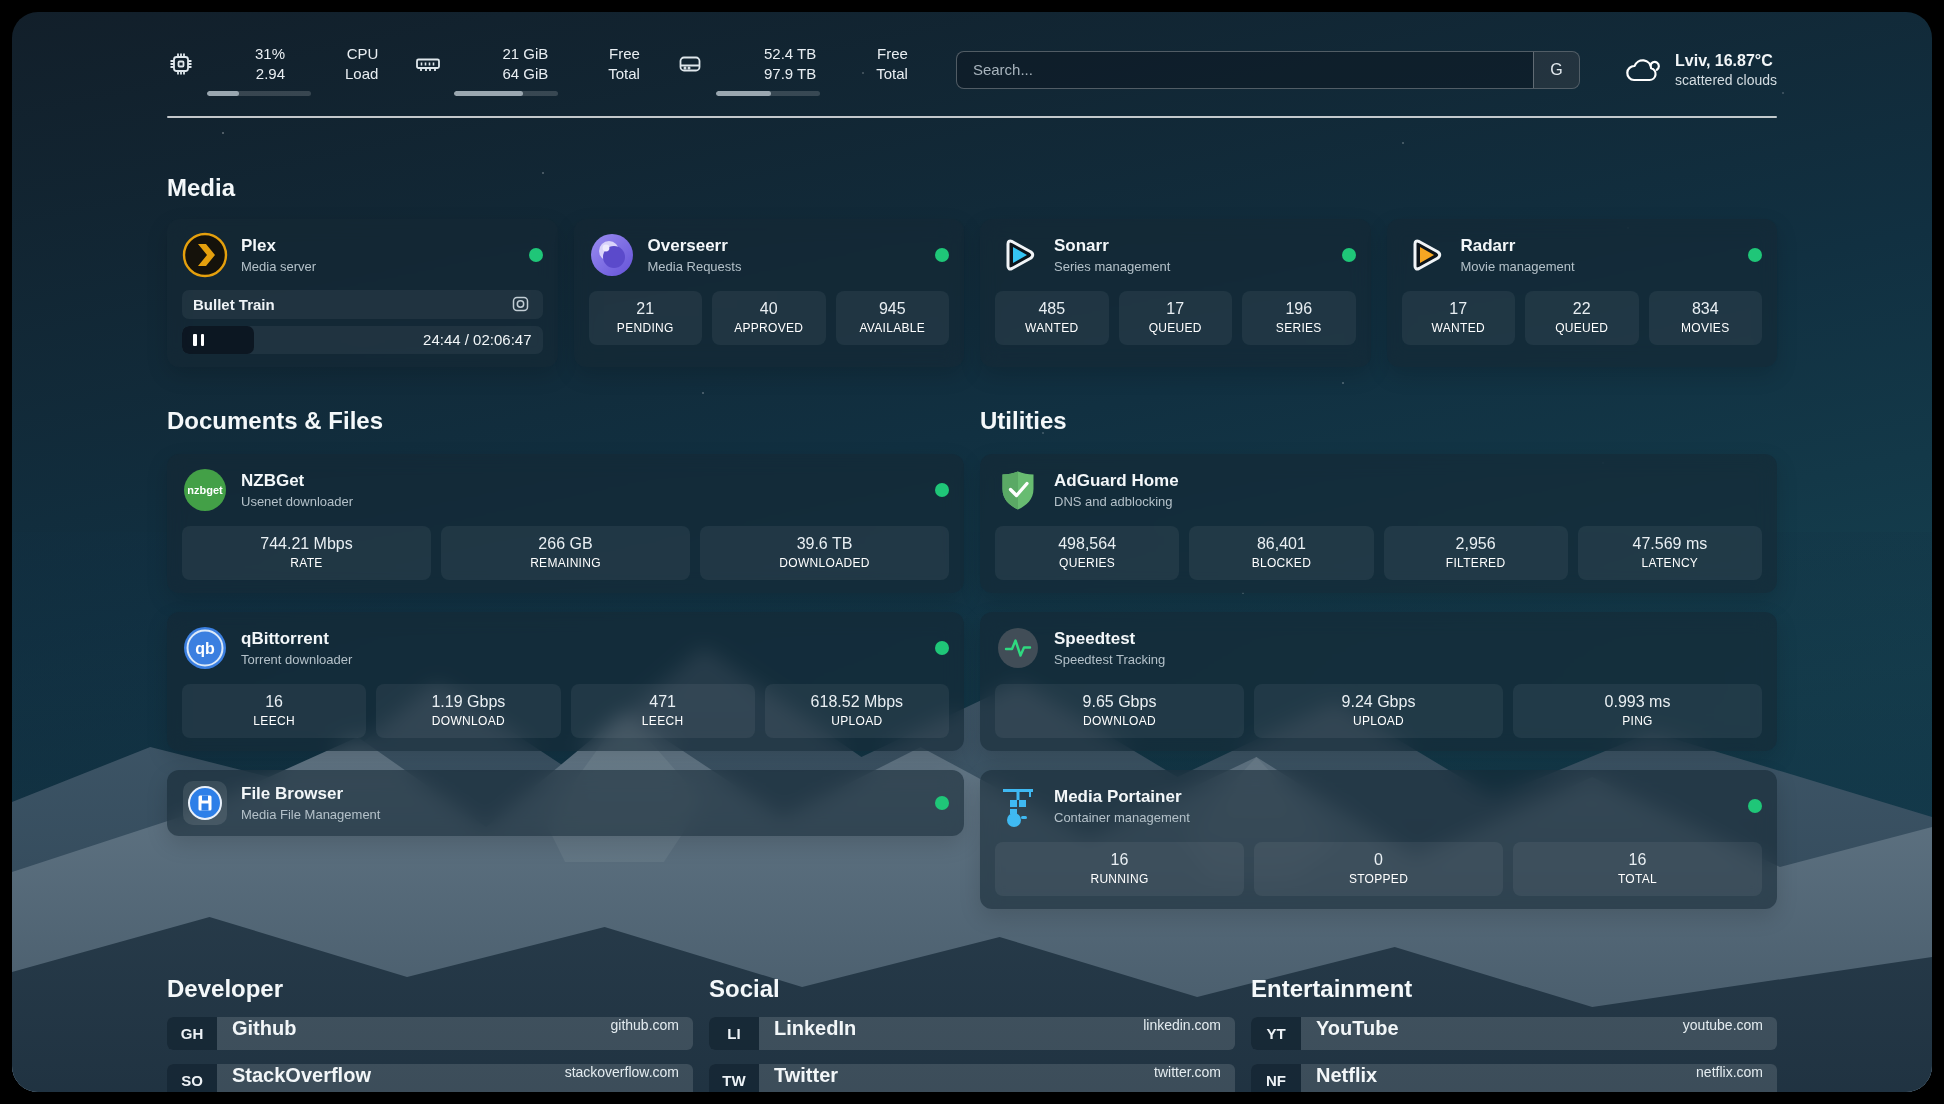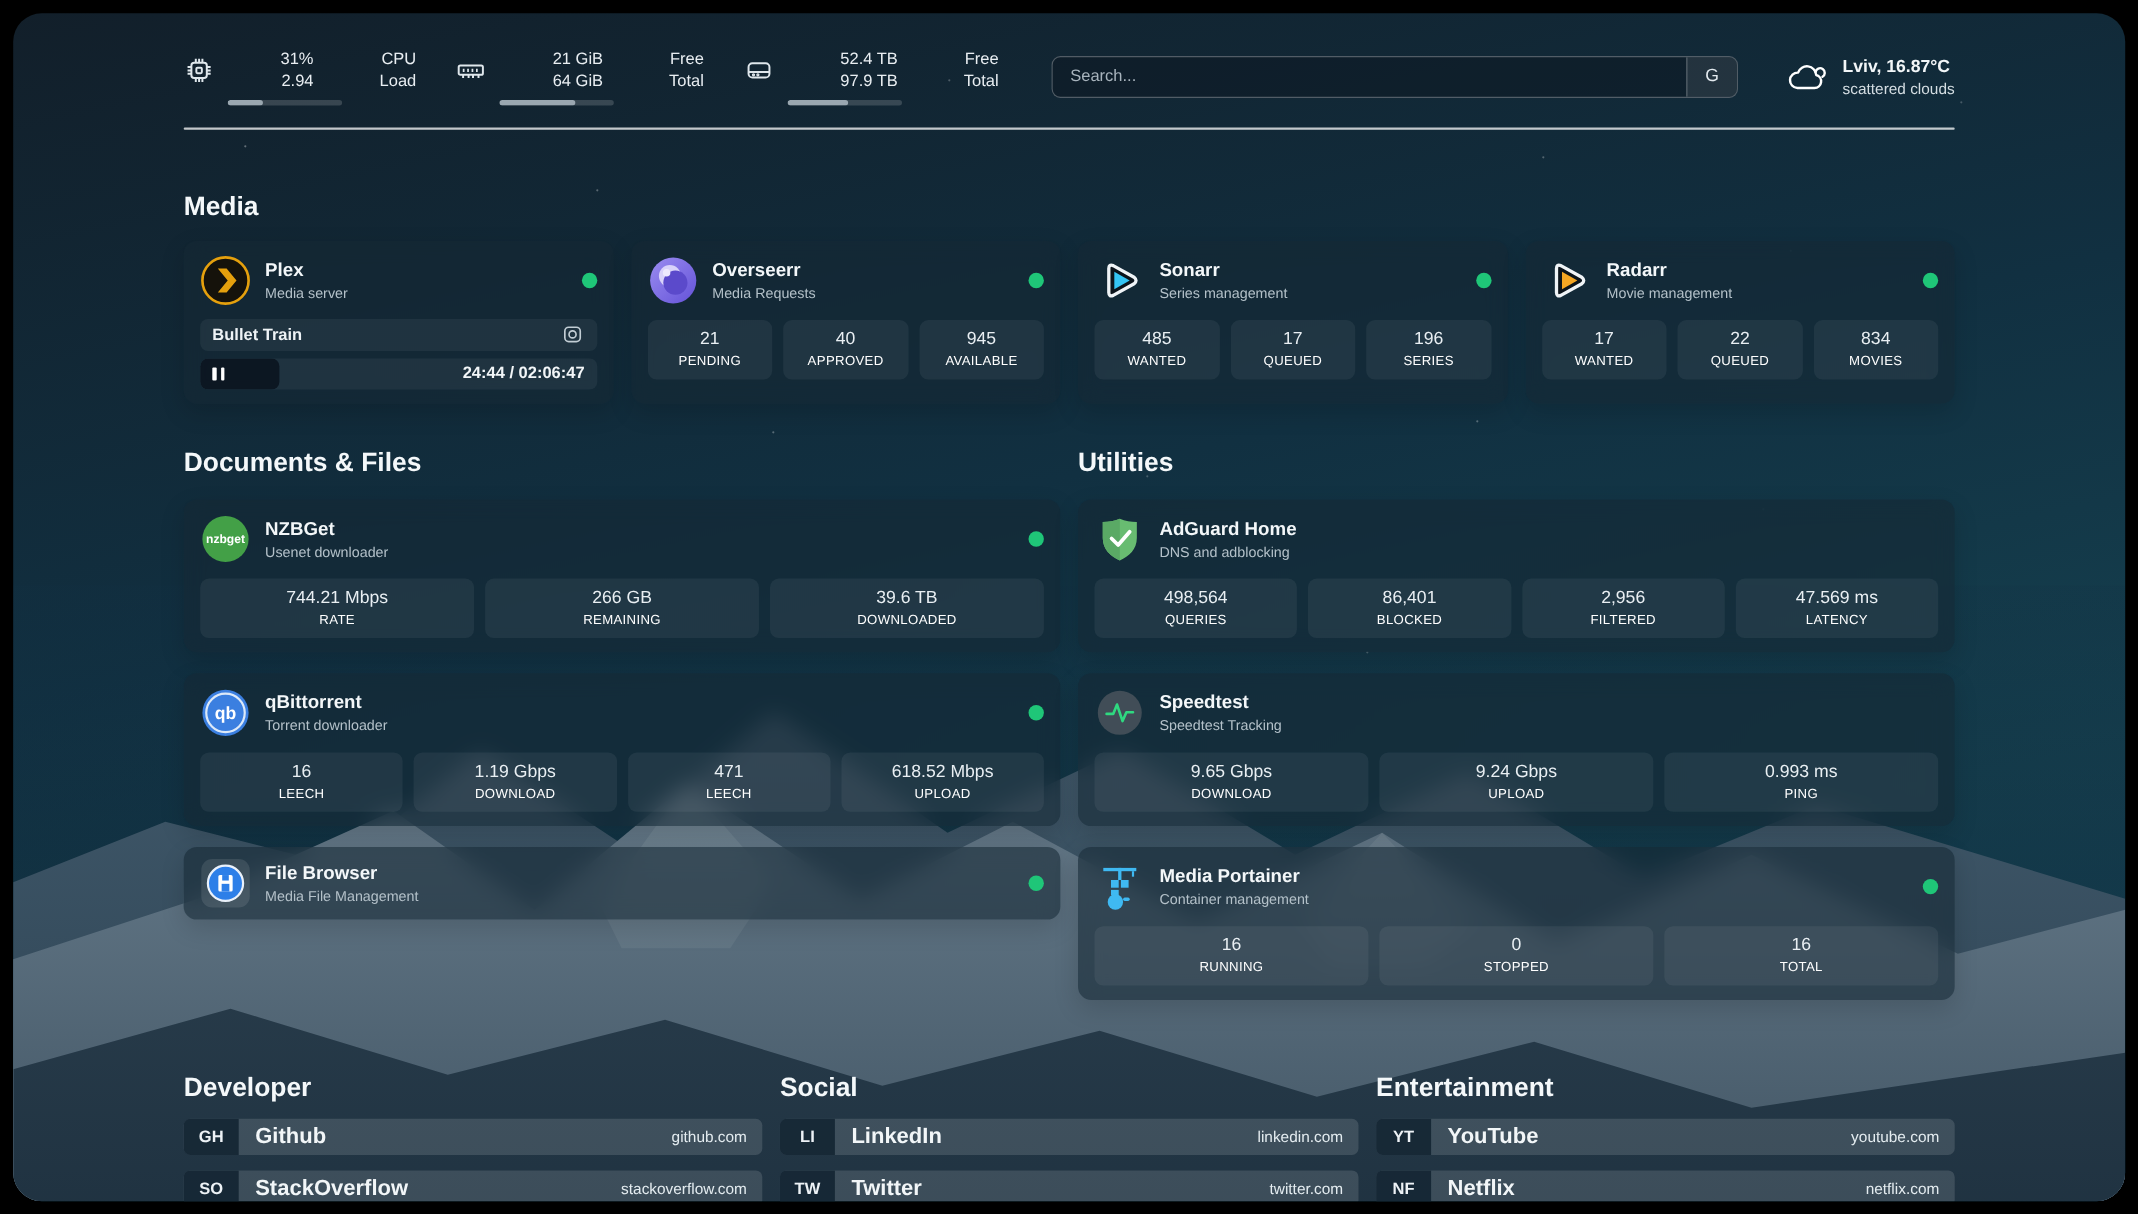--- a/index.html
+++ b/index.html
@@ -67,30 +67,30 @@
 
   
   .np-title { margin-top:12px; display:flex; align-items:center; background:rgba(255,255,255,.055);
     border-radius:7px; padding:6px 11px; font-size:15px; font-weight:700; color:#eef3f6; }
   .np-cam { margin-left:auto; width:20px; height:16px; }
   .np-progress { margin-top:7px; position:relative; height:28px; background:rgba(255,255,255,.055);
     border-radius:7px; overflow:hidden; display:flex; align-items:center; }
   .np-fill { position:absolute; left:0; top:0; bottom:0; background:rgba(8,17,28,.82); border-radius:7px; }
   .np-pause { position:relative; margin-left:11px; display:flex; gap:4px; }
   .np-pause i { display:block; width:3.5px; height:12px; background:#fff; border-radius:1px; }
-  .np-time { position:relative; margin-left:auto; margin-right:11px; font-size:15px; font-weight:700; color:#f2f6f8; }
+  .np-time { position:relative; margin-left:auto; margin-right:11px; font-size:15px; font-weight:400; color:#f2f6f8; }
 
   .twocol { display:grid; grid-template-columns:1fr 1fr; gap:16px; margin-top:40px; }
   .col .card { margin-top:19px; }
   .col .card:first-of-type { margin-top:17px; }
   .card-slim { padding-top:10px; padding-bottom:10px; }
 
   
   .links { display:grid; grid-template-columns:1fr 1fr 1fr; gap:16px; margin-top:66px; }
-  .link-row { display:flex; align-items:center; height:33px; background:rgba(255,255,255,.13);
+  .link-row { display:flex; height:33px; background:rgba(255,255,255,.13);
     border-radius:6px; overflow:hidden; margin-top:14px; cursor:pointer; }
   .links .col-links .link-row:first-of-type { margin-top:16px; }
   .link-badge { width:50px; align-self:stretch; display:flex; align-items:center; justify-content:center;
     background:rgba(9,27,40,.72); font-weight:700; font-size:15px; color:#edf2f6; }
   .link-name { margin-left:15px; font-size:20px; font-weight:600; color:#f2f6f8; }
   .link-url { margin-left:auto; margin-right:14px; font-size:14px; color:#e4ecf0; }
 </style>
 </head>
 <body>
 

